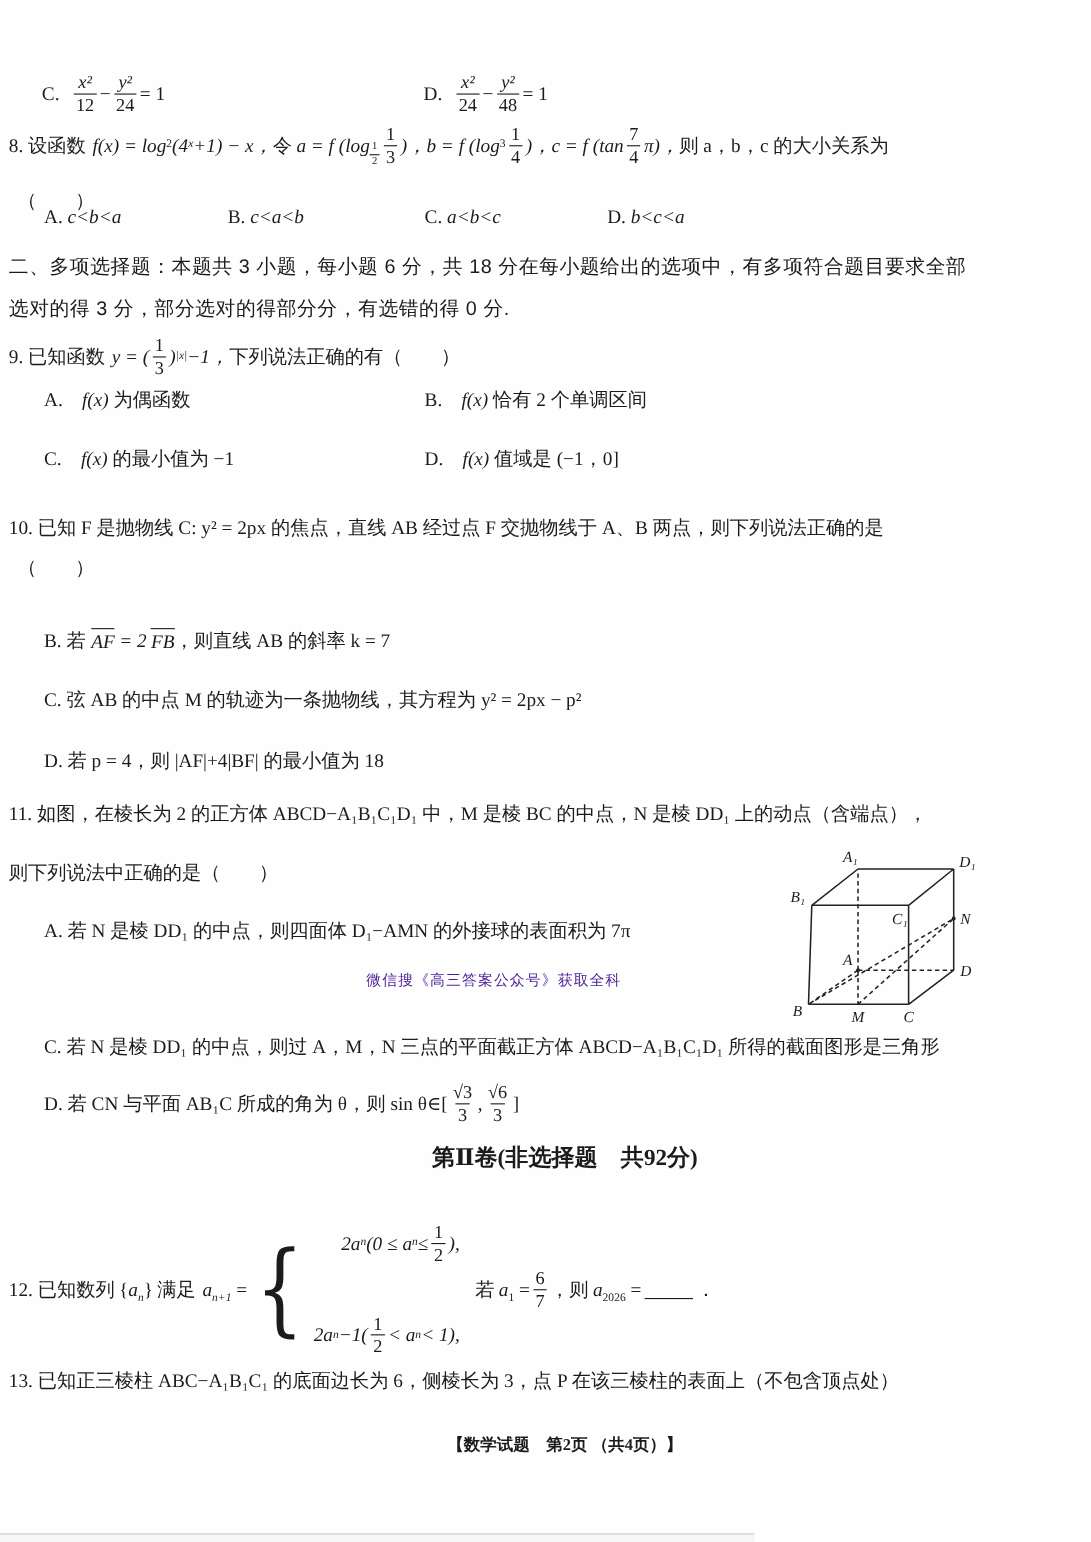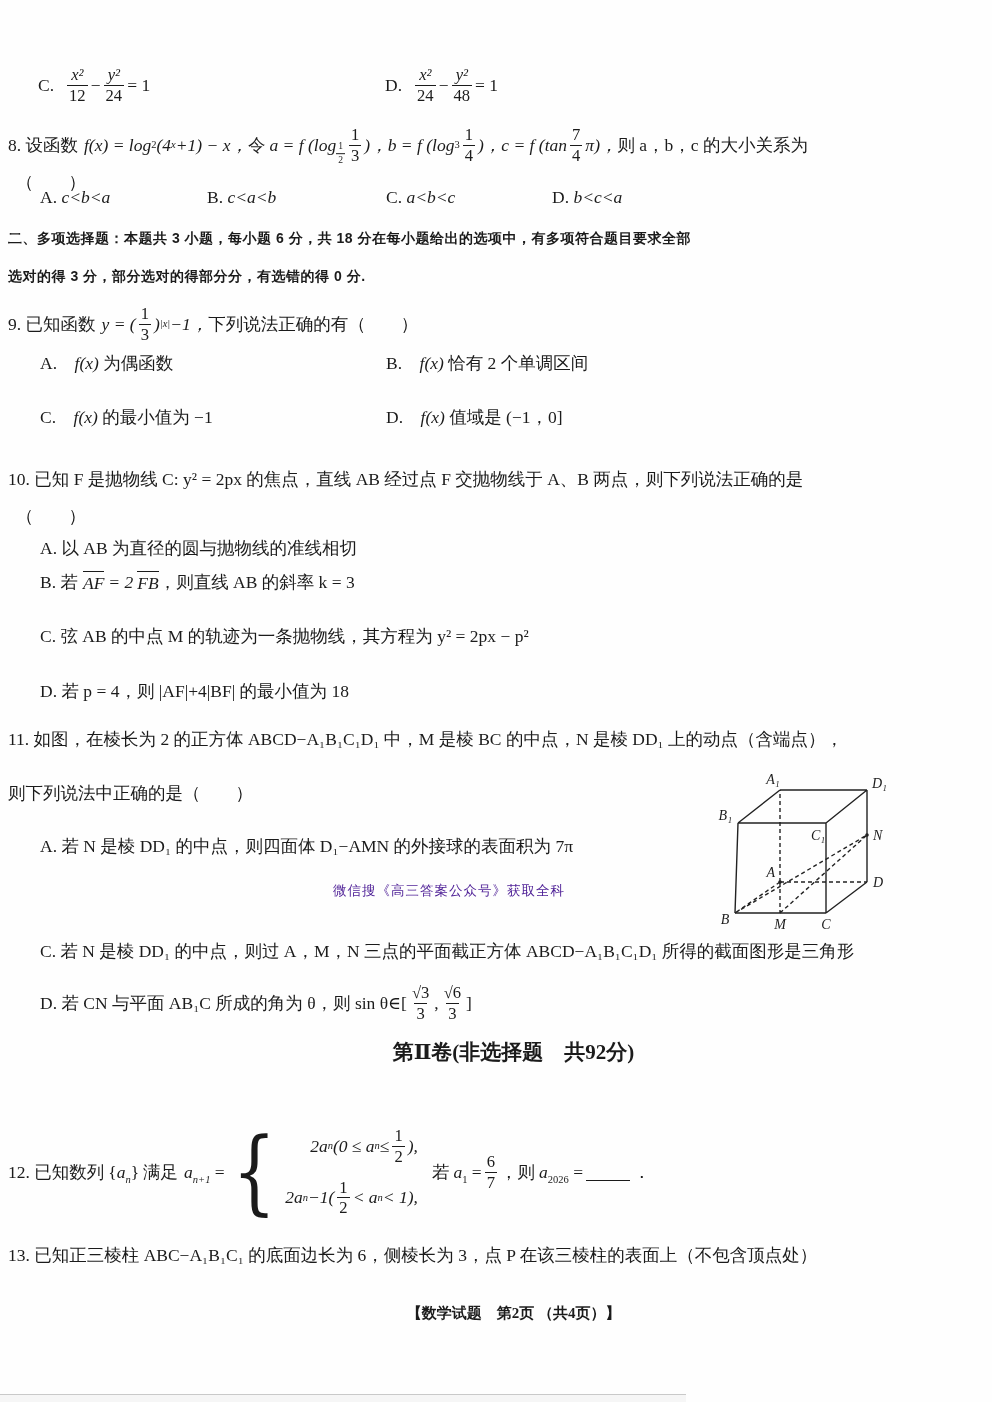--- a/index.html
+++ b/index.html
@@ -1,22 +1,22 @@
 <!DOCTYPE html>
 <html><head>
 <meta charset="utf-8">
 <style>
   html,body{margin:0;padding:0;background:#ddd;}
   .page{position:relative;width:992px;height:1402px;background:#fefefe;overflow:hidden;
         font-family:"Liberation Serif","DejaVu Serif",serif;color:#1b1b1b;font-size:17.5px;}
   .row{position:absolute;white-space:nowrap;display:flex;align-items:center;}
   .m{font-style:italic;}
-  .hei{font-family:"Liberation Sans","DejaVu Sans",sans-serif;font-weight:700;font-size:14px;letter-spacing:0.5px;}
+  .hei{font-family:"Liberation Sans","DejaVu Sans",sans-serif;font-weight:400;font-size:18px;letter-spacing:0.5px;}
   .lbl{margin-right:10px;}
-  .fr{display:inline-flex;flex-direction:column;align-items:center;line-height:1.05;font-size:0.95em;margin:0 3px;text-align:center;}
+  .fr{display:inline-flex;flex-direction:column;align-items:center;line-height:1.05;font-size:0.95em;margin:16px 3px;text-align:center;}
   .fr .nm{padding:0 2px 1px;}
   .fr .dn{border-top:1.4px solid #1b1b1b;padding:1px 2px 0;}
   .fr.sm{font-size:0.55em;margin:0 1px 0 0;transform:translateY(0.85em);}
   sub{font-size:0.6em;line-height:0;}
   sup{font-size:0.6em;line-height:0;}
   .ovl{border-top:1.3px solid #1b1b1b;padding-top:1px;font-style:italic;}
   .gap{display:inline-block;width:14px;}
   .blank{display:inline-block;width:44px;border-bottom:1.6px solid #1b1b1b;height:1em;margin:0 3px;}
   .brace{font-size:92px;font-weight:400;line-height:0.95;transform:scaleX(0.75);margin-right:2px;font-family:"DejaVu Serif",serif;}
   .pw-rows{display:inline-flex;flex-direction:column;gap:14px;}
@@ -54,21 +54,21 @@
         <span class="dn">24</span>
       </span>
     <span>−</span>
     <span class="fr">
         <span class="nm m">y²</span>
         <span class="dn">48</span>
       </span>
     <span>= 1</span>
   </div>
 
-  <div class="row" style="top:110px;left:8px;height:70px">
+  <div class="row" style="top:97px;left:8px;height:70px">
     <span>8. 设函数</span>
       <span class="gap" style="width:6px"></span>
     <span class="m">f(x) = log</span>
       <sub>2</sub>
       <span class="m">(4</span>
       <sup class="m">x</sup>
       <span class="m">+1) − x，</span>
     <span>令</span>
       <span class="gap" style="width:4px"></span>
     <span class="m">a = f (log</span>
@@ -134,32 +134,29 @@
     <span style="position:absolute;left:40px"><span>C.</span>　<span class="m">f(x)</span> <span>的最小值为 −1</span></span>
     <span style="position:absolute;left:386px"><span>D.</span>　<span class="m">f(x)</span> <span>值域是 (−1，0]</span></span>
   </div>
 
   <div class="row" style="top:467px;left:8px">
       <span>10. 已知 F 是抛物线 C: y² = 2px 的焦点，直线 AB 经过点 F 交抛物线于 A、B 两点，则下列说法正确的是</span>
     </div>
   <div class="row" style="top:504px;left:16px">
       <span>（　　）</span>
     </div>
-  <div class="row" style="top:536px;left:40px">
-      <span>A. 以 AB 为直径的圆与抛物线的准线相切</span>
-    </div>
   <div class="row" style="top:570px;left:40px">
     <span>B. 若</span>
       <span class="gap" style="width:5px"></span>
     <span class="ovl">AF</span>
       <span class="gap" style="width:4px"></span>
     <span class="m">= 2</span>
       <span class="gap" style="width:4px"></span>
     <span class="ovl">FB</span>
-    <span>，则直线 AB 的斜率 k = 3</span>
+    <span>，则直线 AB 的斜率 k = 7</span>
   </div>
   <div class="row" style="top:624px;left:40px">
       <span>C. 弦 AB 的中点 M 的轨迹为一条抛物线，其方程为 y² = 2px − p²</span>
     </div>
   <div class="row" style="top:679px;left:40px">
       <span>D. 若 p = 4，则 |AF|+4|BF| 的最小值为 18</span>
     </div>
 
   <div class="row" style="top:727px;left:8px">
       <span>11. 如图，在棱长为 2 的正方体 ABCD−A₁B₁C₁D₁ 中，M 是棱 BC 的中点，N 是棱 DD₁ 上的动点（含端点），</span>

